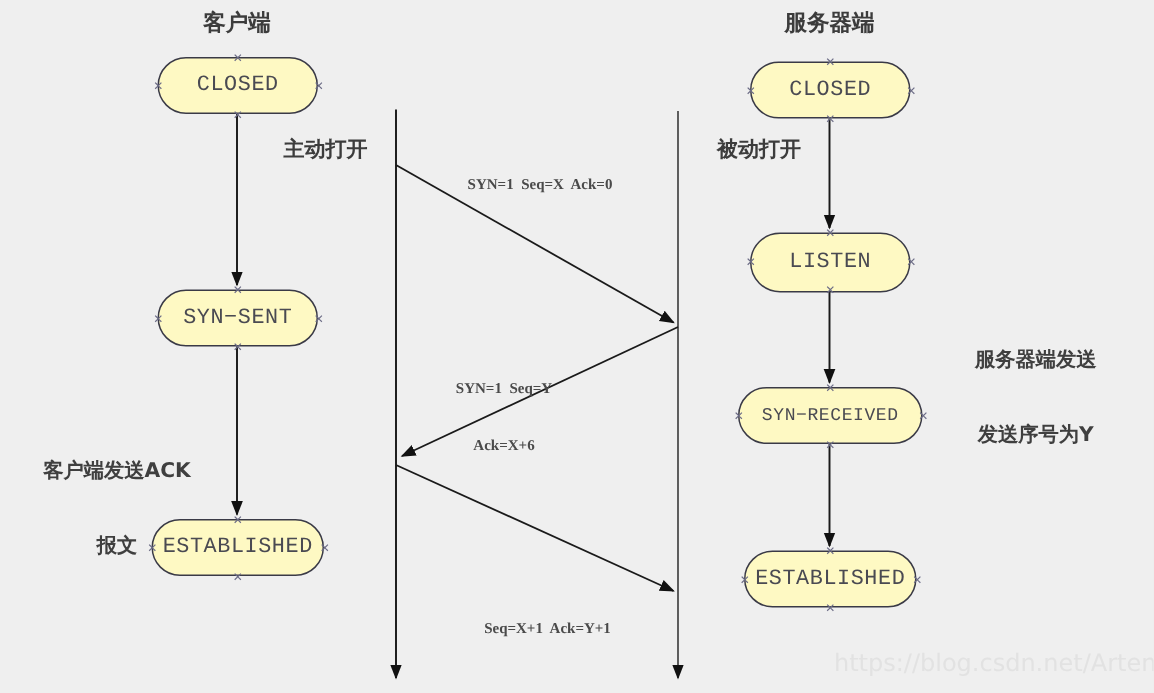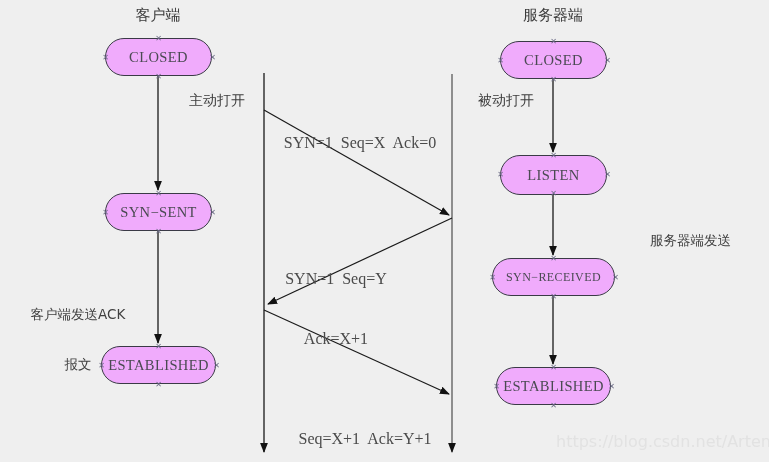--- a/index.html
+++ b/index.html
@@ -24,20 +24,21 @@
     left: 0;
     top: 0;
     width: 769px;
     height: 462px;
   }
   .txt {
     position: absolute;
     color: #4a4a4a;
     white-space: pre;
     line-height: 1.25;
+    font-weight: bold;
   }
   .title-cn {
     font-family: "DejaVu Sans", "Liberation Sans", sans-serif;
     font-size: 15px;
     color: #3c3c3c;
     text-align: center;
   }
   .note-cn {
     font-family: "DejaVu Sans", "Liberation Sans", sans-serif;
     font-size: 13.5px;
@@ -45,34 +46,34 @@
     text-align: center;
   }
   .lifeline-label {
     font-family: "DejaVu Sans", "Liberation Sans", sans-serif;
     font-size: 14px;
     color: #3c3c3c;
     text-align: center;
   }
   .msg-label {
     font-family: "Liberation Serif", "DejaVu Serif", serif;
-    font-size: 16px;
+    font-size: 10px;
     color: #4a4a4a;
     text-align: center;
   }
   .state-box {
     position: absolute;
     border: 1.3px solid #3a3a46;
     border-radius: 20px;
-    background: #f0abfc;
+    background: #fef9c3;
     box-sizing: border-box;
     display: flex;
     align-items: center;
     justify-content: center;
-    font-family: Liberation Serif, serif;
+    font-family: Liberation Mono, monospace;
     font-size: 14.5px;
     color: #4a4a52;
     letter-spacing: 0.4px;
   }
   .state-box .lbl { pointer-events: none; }
   .watermark {
     position: absolute;
     font-family: "DejaVu Sans", "Liberation Sans", sans-serif;
     font-size: 16px;
     color: #e2e2e2;
@@ -148,29 +149,30 @@
   <div class="txt lifeline-label" style="left:177px; top:92px; width:80px;">主动打开</div>
   <div class="txt lifeline-label" style="left:466px; top:92px; width:80px;">被动打开</div>
 
   <div class="txt note-cn" style="left:4px; top:272px; width:148px;text-align:center;">
     <div>客户端发送ACK</div>
     <div>报文</div>
   </div>
 
   <div class="txt note-cn" style="left:612px; top:198px; width:157px;">
     <div>服务器端发送</div>
+    <div>发送序号为Y</div>
   </div>
 
   <div class="txt msg-label" style="left:270px; top:93px; width:180px;">
     <div>SYN=1  Seq=X  Ack=0</div>
   </div>
 
   <div class="txt msg-label" style="left:266px; top:229px; width:140px;">
     <div>SYN=1  Seq=Y</div>
-    <div>Ack=X+1</div>
+    <div>Ack=X+6</div>
   </div>
 
   <div class="txt msg-label" style="left:280px; top:389px; width:170px;">
     <div>Seq=X+1  Ack=Y+1</div>
   </div>
 
   <div class="xmark" style="left:155px; top:35px;">✕</div>
   <div class="xmark" style="left:155px; top:73px;">✕</div>
   <div class="xmark" style="left:102px; top:54px;">✕</div>
   <div class="xmark" style="left:209px; top:54px;">✕</div>

